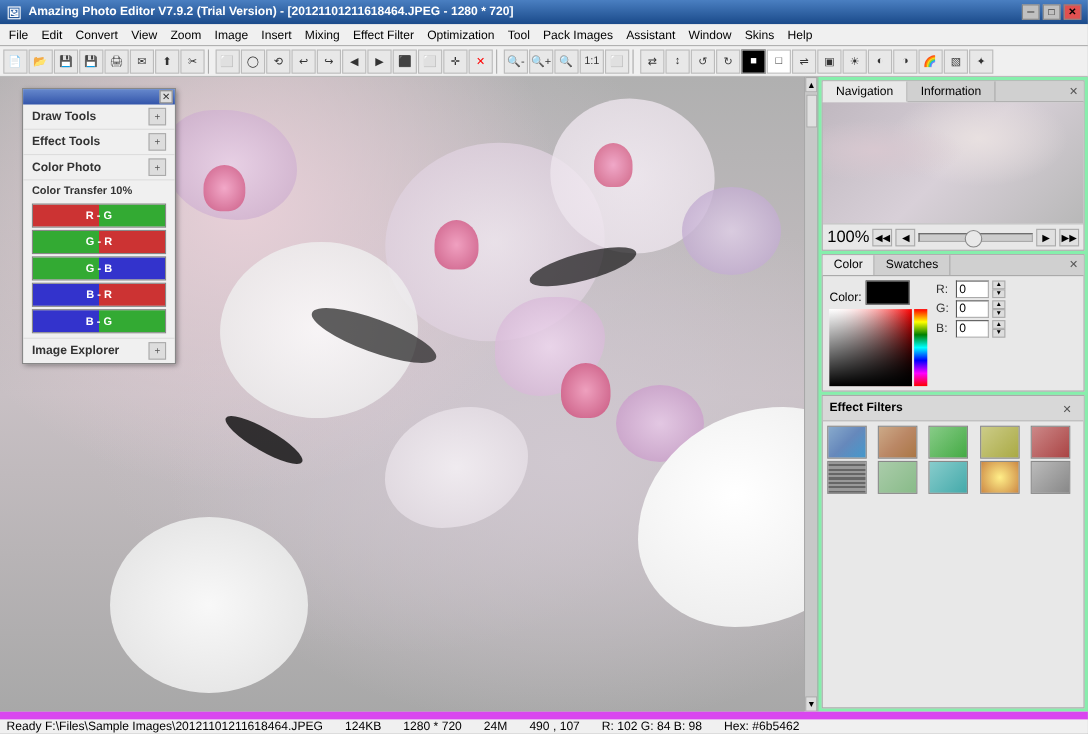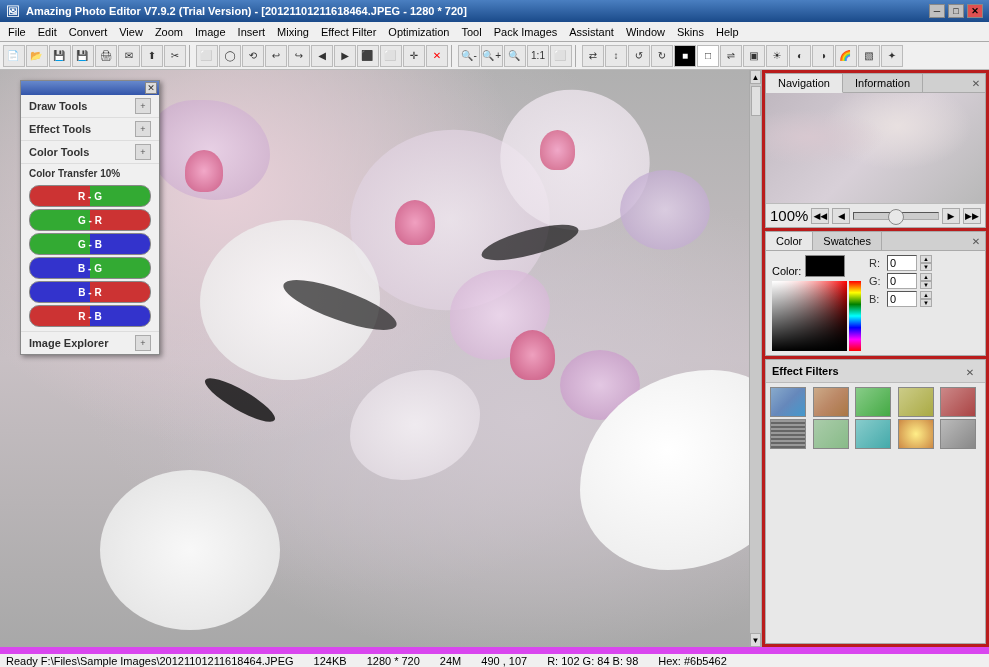--- a/index.html
+++ b/index.html
@@ -119,42 +119,42 @@
       font-weight: bold;
       color: #333;
     }
 
     .color-btn {
       margin: 2px 8px;
       height: 22px;
       border: 1px solid #888;
       display: flex; align-items: center; justify-content: center;
       cursor: pointer; font-size: 10px; font-weight: bold;
-      border-radius: 10px;
+      border-radius: 0;
     }
 
     .btn-rg { background: linear-gradient(to right, #cc3333 50%, #33aa33 50%); color: white; }
     .btn-gr { background: linear-gradient(to right, #33aa33 50%, #cc3333 50%); color: white; }
     .btn-gb { background: linear-gradient(to right, #33aa33 50%, #3333cc 50%); color: white; }
     .btn-bg { background: linear-gradient(to right, #3333cc 50%, #33aa33 50%); color: white; }
     .btn-br { background: linear-gradient(to right, #3333cc 50%, #cc3333 50%); color: white; }
     .btn-rb { background: linear-gradient(to right, #cc3333 50%, #3333cc 50%); color: white; }
 
     .image-explorer {
       display: flex; align-items: center; justify-content: space-between;
       padding: 3px 8px;
       margin-top: 4px;
       border-top: 1px solid #ddd;
       cursor: pointer;
     }
 
     
     #right-panel {
-      width: 228px;
-      background: #b91c1c;
+      width: 246px;
+      background: #86efac;
       border-left: 1px solid #aaa;
       display: flex;
       flex-direction: column;
       gap: 3px;
       padding: 3px;
     }
 
     
     #nav-info-panel {
       background: #e8e8e8;
@@ -500,43 +500,40 @@
         <span class="tool-group-label">Draw Tools</span>
         <div class="tool-group-btn">+</div>
       </div>
 
       <div class="tool-group">
         <span class="tool-group-label">Effect Tools</span>
         <div class="tool-group-btn">+</div>
       </div>
 
       <div class="tool-group">
-        <span class="tool-group-label">Color Tools</span>
+        <span class="tool-group-label">Color Photo</span>
         <div class="tool-group-btn">+</div>
       </div>
 
       <div class="color-transfer-label">Color Transfer 10%</div>
 
       <div class="color-btn btn-rg">
         <span>R - G</span>
       </div>
       <div class="color-btn btn-gr">
         <span>G - R</span>
       </div>
       <div class="color-btn btn-gb">
         <span>G - B</span>
       </div>
+      <div class="color-btn btn-br">
+        <span>B - R</span>
+      </div>
       <div class="color-btn btn-bg">
         <span>B - G</span>
-      </div>
-      <div class="color-btn btn-br">
-        <span>B - R</span>
-      </div>
-      <div class="color-btn btn-rb">
-        <span>R - B</span>
       </div>
 
       <div class="image-explorer">
         <span class="tool-group-label">Image Explorer</span>
         <div class="tool-group-btn">+</div>
       </div>
     </div>
   </div>
 
   <div id="right-scrollbar">

